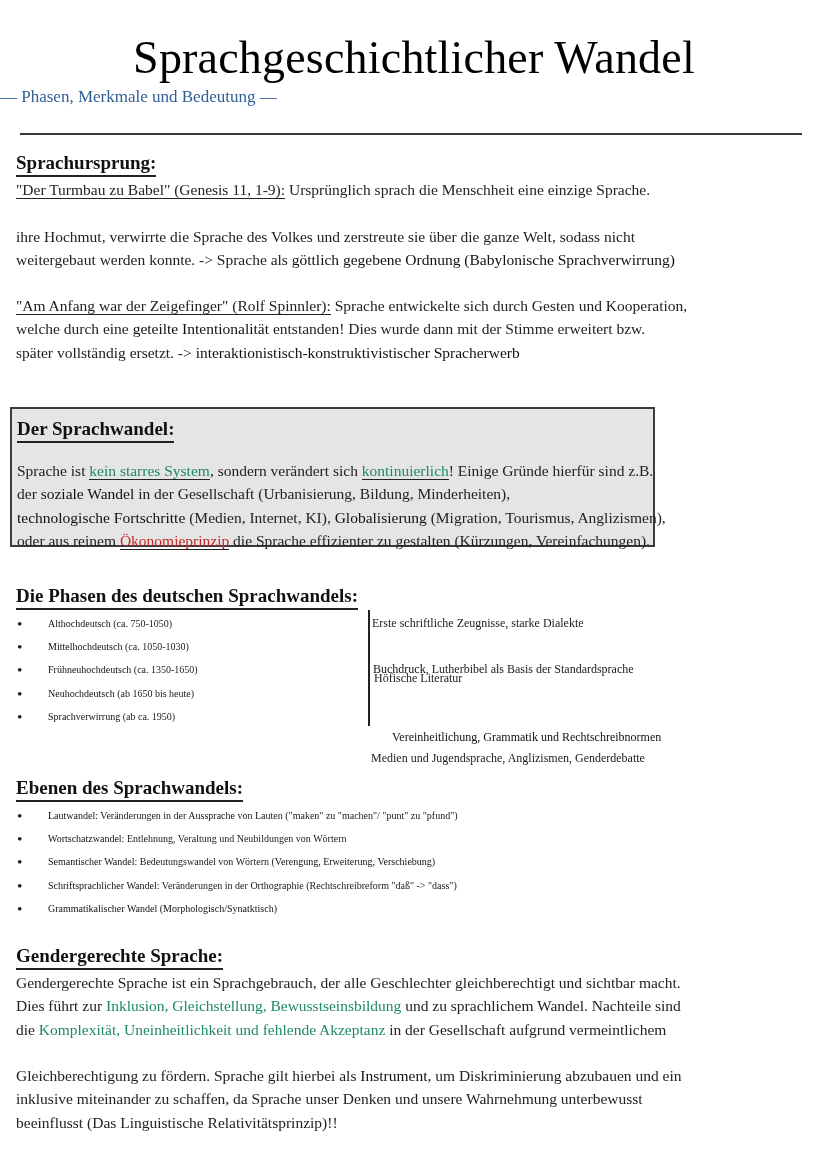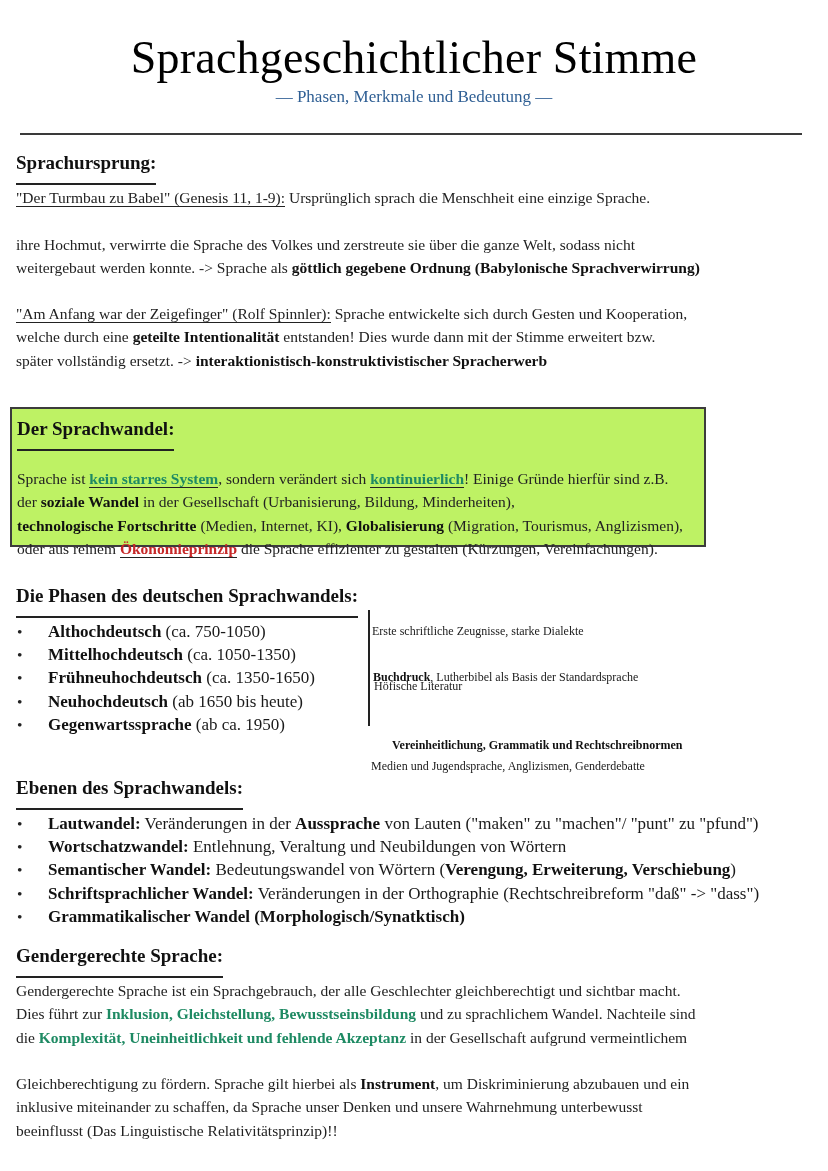--- a/index.html
+++ b/index.html
@@ -8,53 +8,53 @@
     font-family: "Liberation Serif", "DejaVu Serif", serif;
     color: #1a1a1a;
   }
   .title {
     position: absolute; left: 0; width: 828px; top: 30px;
     text-align: center; font-size: 46px; line-height: 56px; color: #000;
     letter-spacing: 0.2px;
   }
   .subtitle {
     position: absolute; left: 0; width: 828px; top: 86px;
-    text-align: center; font-size: 17px; line-height: 22px; color: #2f5f94;
+    font-size: 17px; line-height: 22px; color: #2f5f94;
   }
   .hr {
     position: absolute; left: 20px; width: 782px; top: 133px; height: 2px;
     background: #3a3a3a;
   }
   .section { position: absolute; left: 16px; width: 800px; }
   .h {
     display: inline-block; font-size: 19px; font-weight: bold; line-height: 24px;
-    color: #111; border-bottom: 2px solid #222; padding-bottom: 8px;
+    color: #111; border-bottom: 2px solid #222; padding-bottom: 0px;
   }
   .p { font-size: 15.5px; line-height: 23.3px; color: #222; margin: 0; white-space: nowrap; }
-  .b { font-weight: bold; color: #111; }
+  .b { font-weight: normal; color: #111; }
   .ul { border-bottom: 1.5px solid #222; }
   .green { color: #1e8a63; }
   .red { color: #c62828; }
   .box {
-    position: absolute; left: 10px; top: 407px; width: 696px; height: 140px;
-    background: #bef264; border: 2px solid #3c3c3c; box-sizing: border-box;
+    position: absolute; left: 10px; top: 407px; width: 645px; height: 140px;
+    background: #e5e5e5; border: 2px solid #3c3c3c; box-sizing: border-box;
   }
   .box-inner { position: absolute; left: 5px; top: 8px; width: 790px; }
   .bullet { position: absolute; left: 1px; top: 0; }
   .phase-row { position: relative; height: 23.2px; }
-  .phase-left { position: absolute; left: 32px; top: 0; font-size: 17px; line-height: 23.2px; white-space: nowrap; }
+  .phase-left { position: absolute; left: 32px; top: 0; font-size: 10px; line-height: 23.2px; white-space: nowrap; }
   .phase-right { position: absolute; left: 356px; top: 0; font-size: 12px; line-height: 23.2px; white-space: nowrap; }
   .divider {
     position: absolute; left: 352px; top: 26px; width: 1.5px; height: 116px; background: #222;
   }
 </style>
 </head>
 <body>
 
-<div class="title">Sprachgeschichtlicher Stimme</div>
+<div class="title">Sprachgeschichtlicher Wandel</div>
 <div class="subtitle">— Phasen, Merkmale und Bedeutung —</div>
 <div class="hr"></div>
 
 <div class="section" style="top:151px;">
   <div class="h">Sprachursprung:</div>
   <p class="p" style="margin-top:1px;">
     <span class="ul">"Der Turmbau zu Babel" (Genesis 11, 1-9):</span><span> Ursprünglich sprach die Menschheit eine einzige Sprache.</span><br>
     <br>
     <span>ihre Hochmut, verwirrte die Sprache des Volkes und zerstreute sie über die ganze Welt, sodass nicht</span><br>
     <span>weitergebaut werden konnte. -&gt; Sprache als </span><span class="b">göttlich gegebene Ordnung (Babylonische Sprachverwirrung)</span>
@@ -82,36 +82,36 @@
   <div class="h">Die Phasen des deutschen Sprachwandels:</div>
   <div class="divider"></div>
   <div style="margin-top:2px;">
     <div class="phase-row">
       <span class="bullet p">•</span>
       <span class="phase-left"><span class="b">Althochdeutsch</span><span> (ca. 750-1050)</span></span>
       <span class="phase-right"><span class="b"></span><span>Erste schriftliche Zeugnisse, starke Dialekte</span></span>
     </div>
     <div class="phase-row">
       <span class="bullet p">•</span>
-      <span class="phase-left"><span class="b">Mittelhochdeutsch</span><span> (ca. 1050-1350)</span></span>
+      <span class="phase-left"><span class="b">Mittelhochdeutsch</span><span> (ca. 1050-1030)</span></span>
       <span class="phase-right" style="left:358px;margin-top:32px;"><span class="b"></span><span>Höfische Literatur</span></span>
     </div>
     <div class="phase-row">
       <span class="bullet p">•</span>
       <span class="phase-left"><span class="b">Frühneuhochdeutsch</span><span> (ca. 1350-1650)</span></span>
       <span class="phase-right" style="left:357px;"><span class="b">Buchdruck</span><span>, Lutherbibel als Basis der Standardsprache</span></span>
     </div>
     <div class="phase-row">
       <span class="bullet p">•</span>
       <span class="phase-left"><span class="b">Neuhochdeutsch</span><span> (ab 1650 bis heute)</span></span>
       <span class="phase-right" style="left:376px;margin-top:44px;"><span class="b">Vereinheitlichung, Grammatik und Rechtschreibnormen</span><span></span></span>
     </div>
     <div class="phase-row">
       <span class="bullet p">•</span>
-      <span class="phase-left"><span class="b">Gegenwartssprache</span><span> (ab ca. 1950)</span></span>
+      <span class="phase-left"><span class="b">Sprachverwirrung</span><span> (ab ca. 1950)</span></span>
       <span class="phase-right" style="left:355px;margin-top:42px;"><span class="b"></span><span>Medien und Jugendsprache, Anglizismen, Genderdebatte</span></span>
     </div>
   </div>
 </div>
 
 <div class="section" style="top:776px;">
   <div class="h">Ebenen des Sprachwandels:</div>
   <div style="margin-top:2px;">
     <div class="phase-row">
       <span class="bullet p">•</span>

